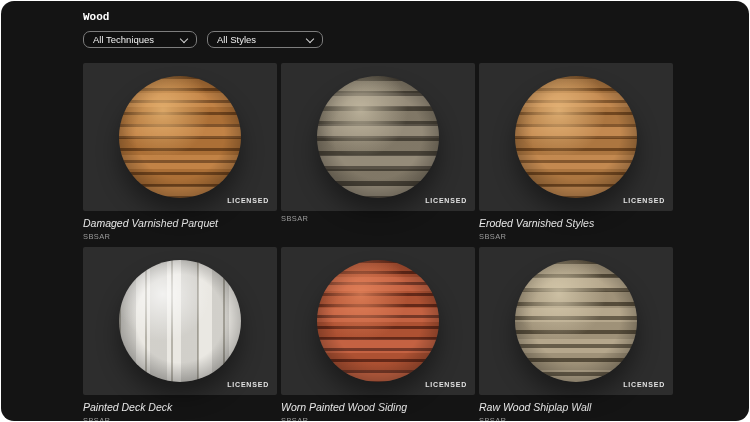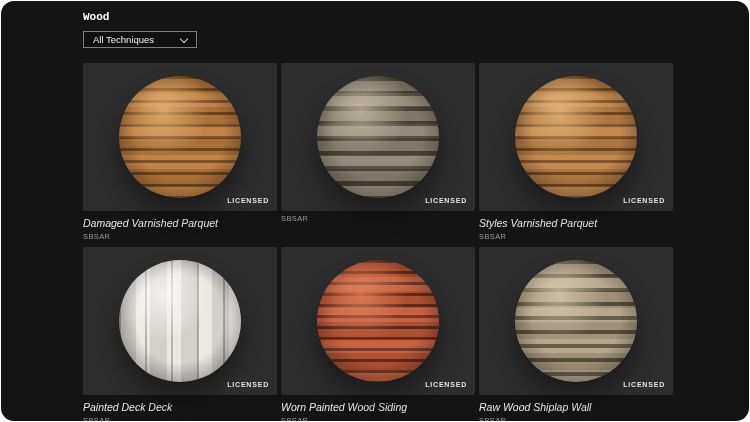--- a/index.html
+++ b/index.html
@@ -6,21 +6,21 @@
     font-family:"Liberation Sans", sans-serif;-webkit-font-smoothing:antialiased;}
   .frame{position:absolute;left:1px;top:1px;width:748px;height:420px;
     background:#141414;border-radius:13px;overflow:hidden;}
   .content{padding:10px 0 0 82px;}
 
   .title{margin:0;font-size:11px;font-weight:bold;color:#ffffff;line-height:12px;font-family:Liberation Mono, monospace;}
 
   .filters{display:flex;gap:10px;margin-top:8px;}
   .dropdown{box-sizing:border-box;height:17px;display:flex;align-items:center;
     justify-content:space-between;padding:0 9px;border:1px solid #7d7d7d;
-    border-radius:0;background:#101010;cursor:pointer;}
+    border-radius:7px;background:#101010;cursor:pointer;}
   .dd-techniques{width:114px;}
   .dd-styles{width:116px;}
   .dd-label{font-size:9.5px;color:#f0f0f0;}
   .chevron{width:5px;height:5px;border-right:1.3px solid #d0d0d0;
     border-bottom:1.3px solid #d0d0d0;transform:rotate(45deg);margin-top:-2px;}
 
   .grid{display:grid;grid-template-columns:repeat(3,194px);column-gap:4px;
     row-gap:6px;margin-top:15px;}
   .card{cursor:pointer;}
   .tile{position:relative;width:194px;height:148px;background:#2d2d2d;
@@ -38,20 +38,24 @@
 <div class="frame">
   <div class="content">
 
     <h1 class="title">Wood</h1>
 
     <div class="filters">
       <div class="dropdown dd-techniques">
         <span class="dd-label">All Techniques</span>
         <span class="chevron"></span>
       </div>
+      <div class="dropdown dd-styles">
+        <span class="dd-label">All Styles</span>
+        <span class="chevron"></span>
+      </div>
     </div>
 
     <div class="grid">
 
       <div class="card">
         <div class="tile">
           <div class="sphere" style="background: radial-gradient(circle at 36% 28%, rgba(238, 189, 122, 0.72) 0%, rgba(238, 189, 122, 0) 40%), radial-gradient(circle at 50% 48%, rgba(0, 0, 0, 0) 50%, rgba(0, 0, 0, 0.45) 90%, rgba(0, 0, 0, 0.65) 100%), repeating-linear-gradient(rgba(0, 0, 0, 0.1) 0px, rgba(0, 0, 0, 0.1) 17px, rgba(255, 255, 255, 0.05) 17px, rgba(255, 255, 255, 0.05) 31px), repeating-linear-gradient(rgb(122, 74, 31) 0px, rgb(122, 74, 31) 3px, rgb(191, 124, 60) 3px, rgb(191, 124, 60) 12px);"></div>
           <span class="badge">LICENSED</span>
         </div>
         <div class="name">Damaged Varnished Parquet</div>
@@ -64,21 +68,21 @@
           <span class="badge">LICENSED</span>
         </div>
         <div class="format">SBSAR</div>
       </div>
 
       <div class="card">
         <div class="tile">
           <div class="sphere" style="background: radial-gradient(circle at 36% 28%, rgba(240, 194, 132, 0.72) 0%, rgba(240, 194, 132, 0) 40%), radial-gradient(circle at 50% 48%, rgba(0, 0, 0, 0) 50%, rgba(0, 0, 0, 0.45) 90%, rgba(0, 0, 0, 0.65) 100%), repeating-linear-gradient(rgba(0, 0, 0, 0.1) 0px, rgba(0, 0, 0, 0.1) 17px, rgba(255, 255, 255, 0.05) 17px, rgba(255, 255, 255, 0.05) 31px), repeating-linear-gradient(rgb(125, 78, 34) 0px, rgb(125, 78, 34) 3px, rgb(192, 131, 71) 3px, rgb(192, 131, 71) 12px);"></div>
           <span class="badge">LICENSED</span>
         </div>
-        <div class="name">Styles Varnished Parquet</div>
+        <div class="name">Eroded Varnished Styles</div>
         <div class="format">SBSAR</div>
       </div>
 
       <div class="card">
         <div class="tile">
           <div class="sphere" style="background: radial-gradient(circle at 36% 28%, rgba(255, 255, 255, 0.72) 0%, rgba(255, 255, 255, 0) 40%), radial-gradient(circle at 50% 48%, rgba(0, 0, 0, 0) 50%, rgba(0, 0, 0, 0.45) 90%, rgba(0, 0, 0, 0.65) 100%), repeating-linear-gradient(90deg, rgba(0, 0, 0, 0.1) 0px, rgba(0, 0, 0, 0.1) 17px, rgba(255, 255, 255, 0.05) 17px, rgba(255, 255, 255, 0.05) 31px), repeating-linear-gradient(90deg, rgb(178, 175, 165) 0px, rgb(178, 175, 165) 2px, rgb(233, 231, 225) 2px, rgb(233, 231, 225) 26px);"></div>
           <span class="badge">LICENSED</span>
         </div>
         <div class="name">Painted Deck Deck</div>
         <div class="format">SBSAR</div>

